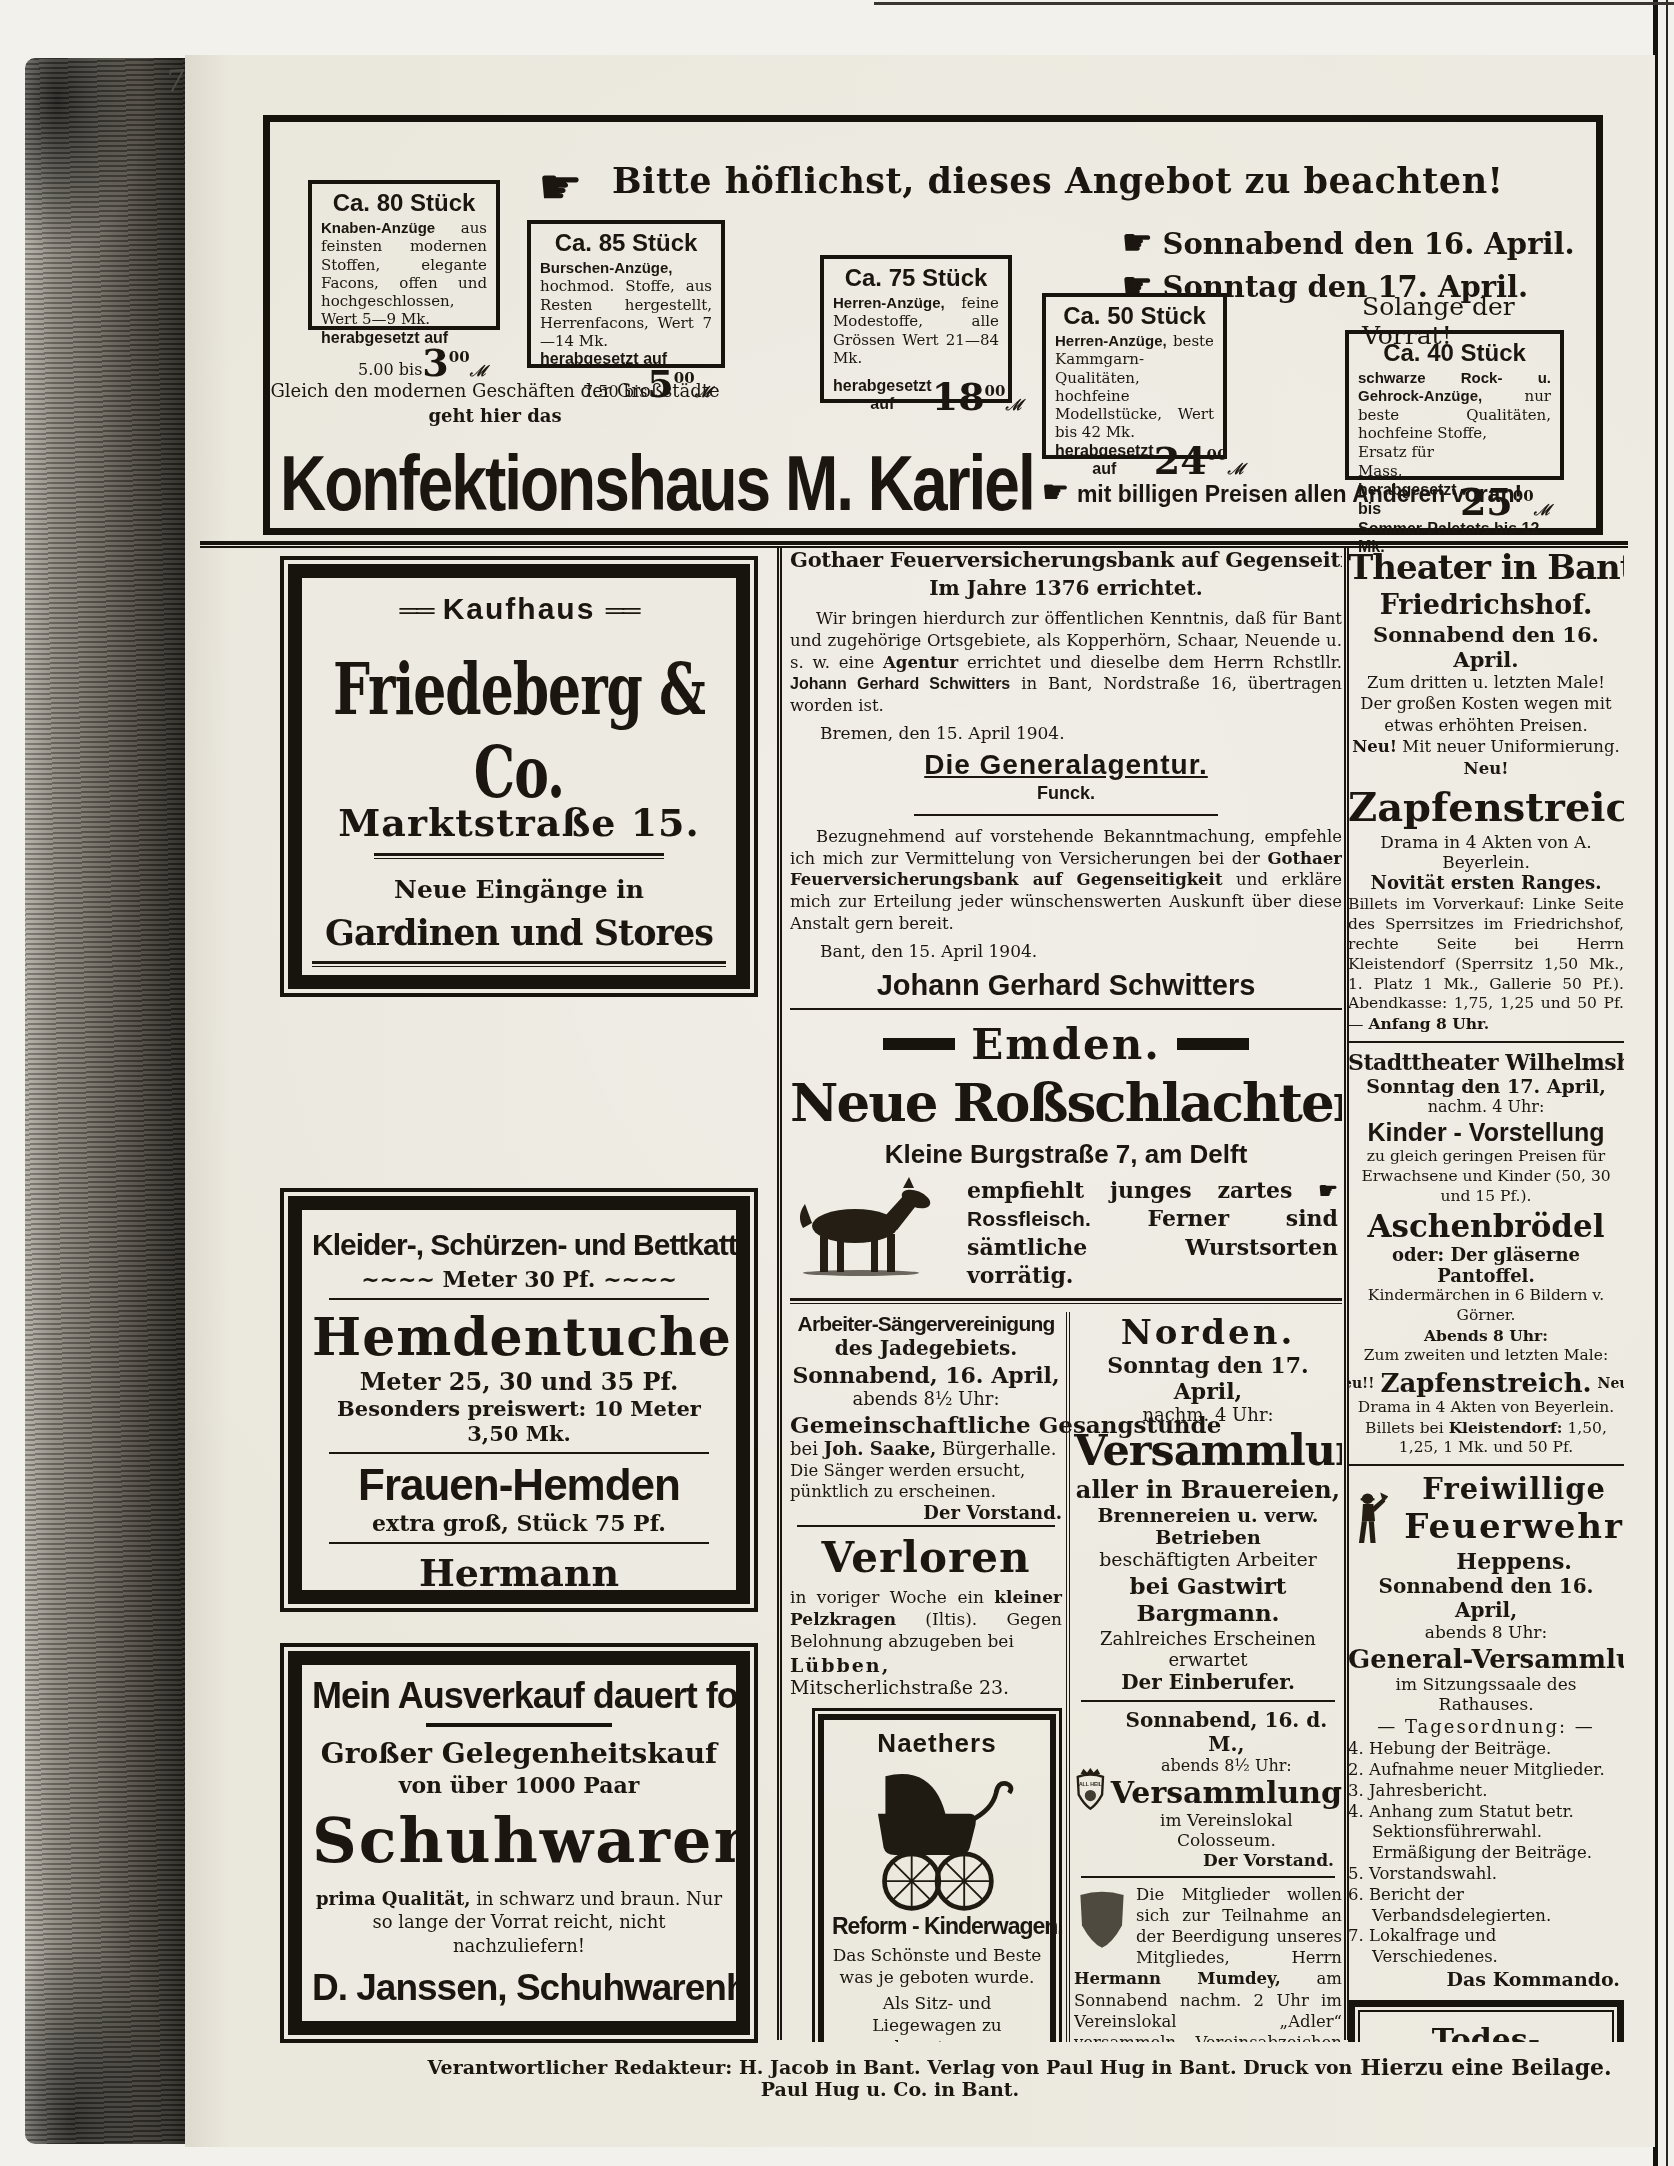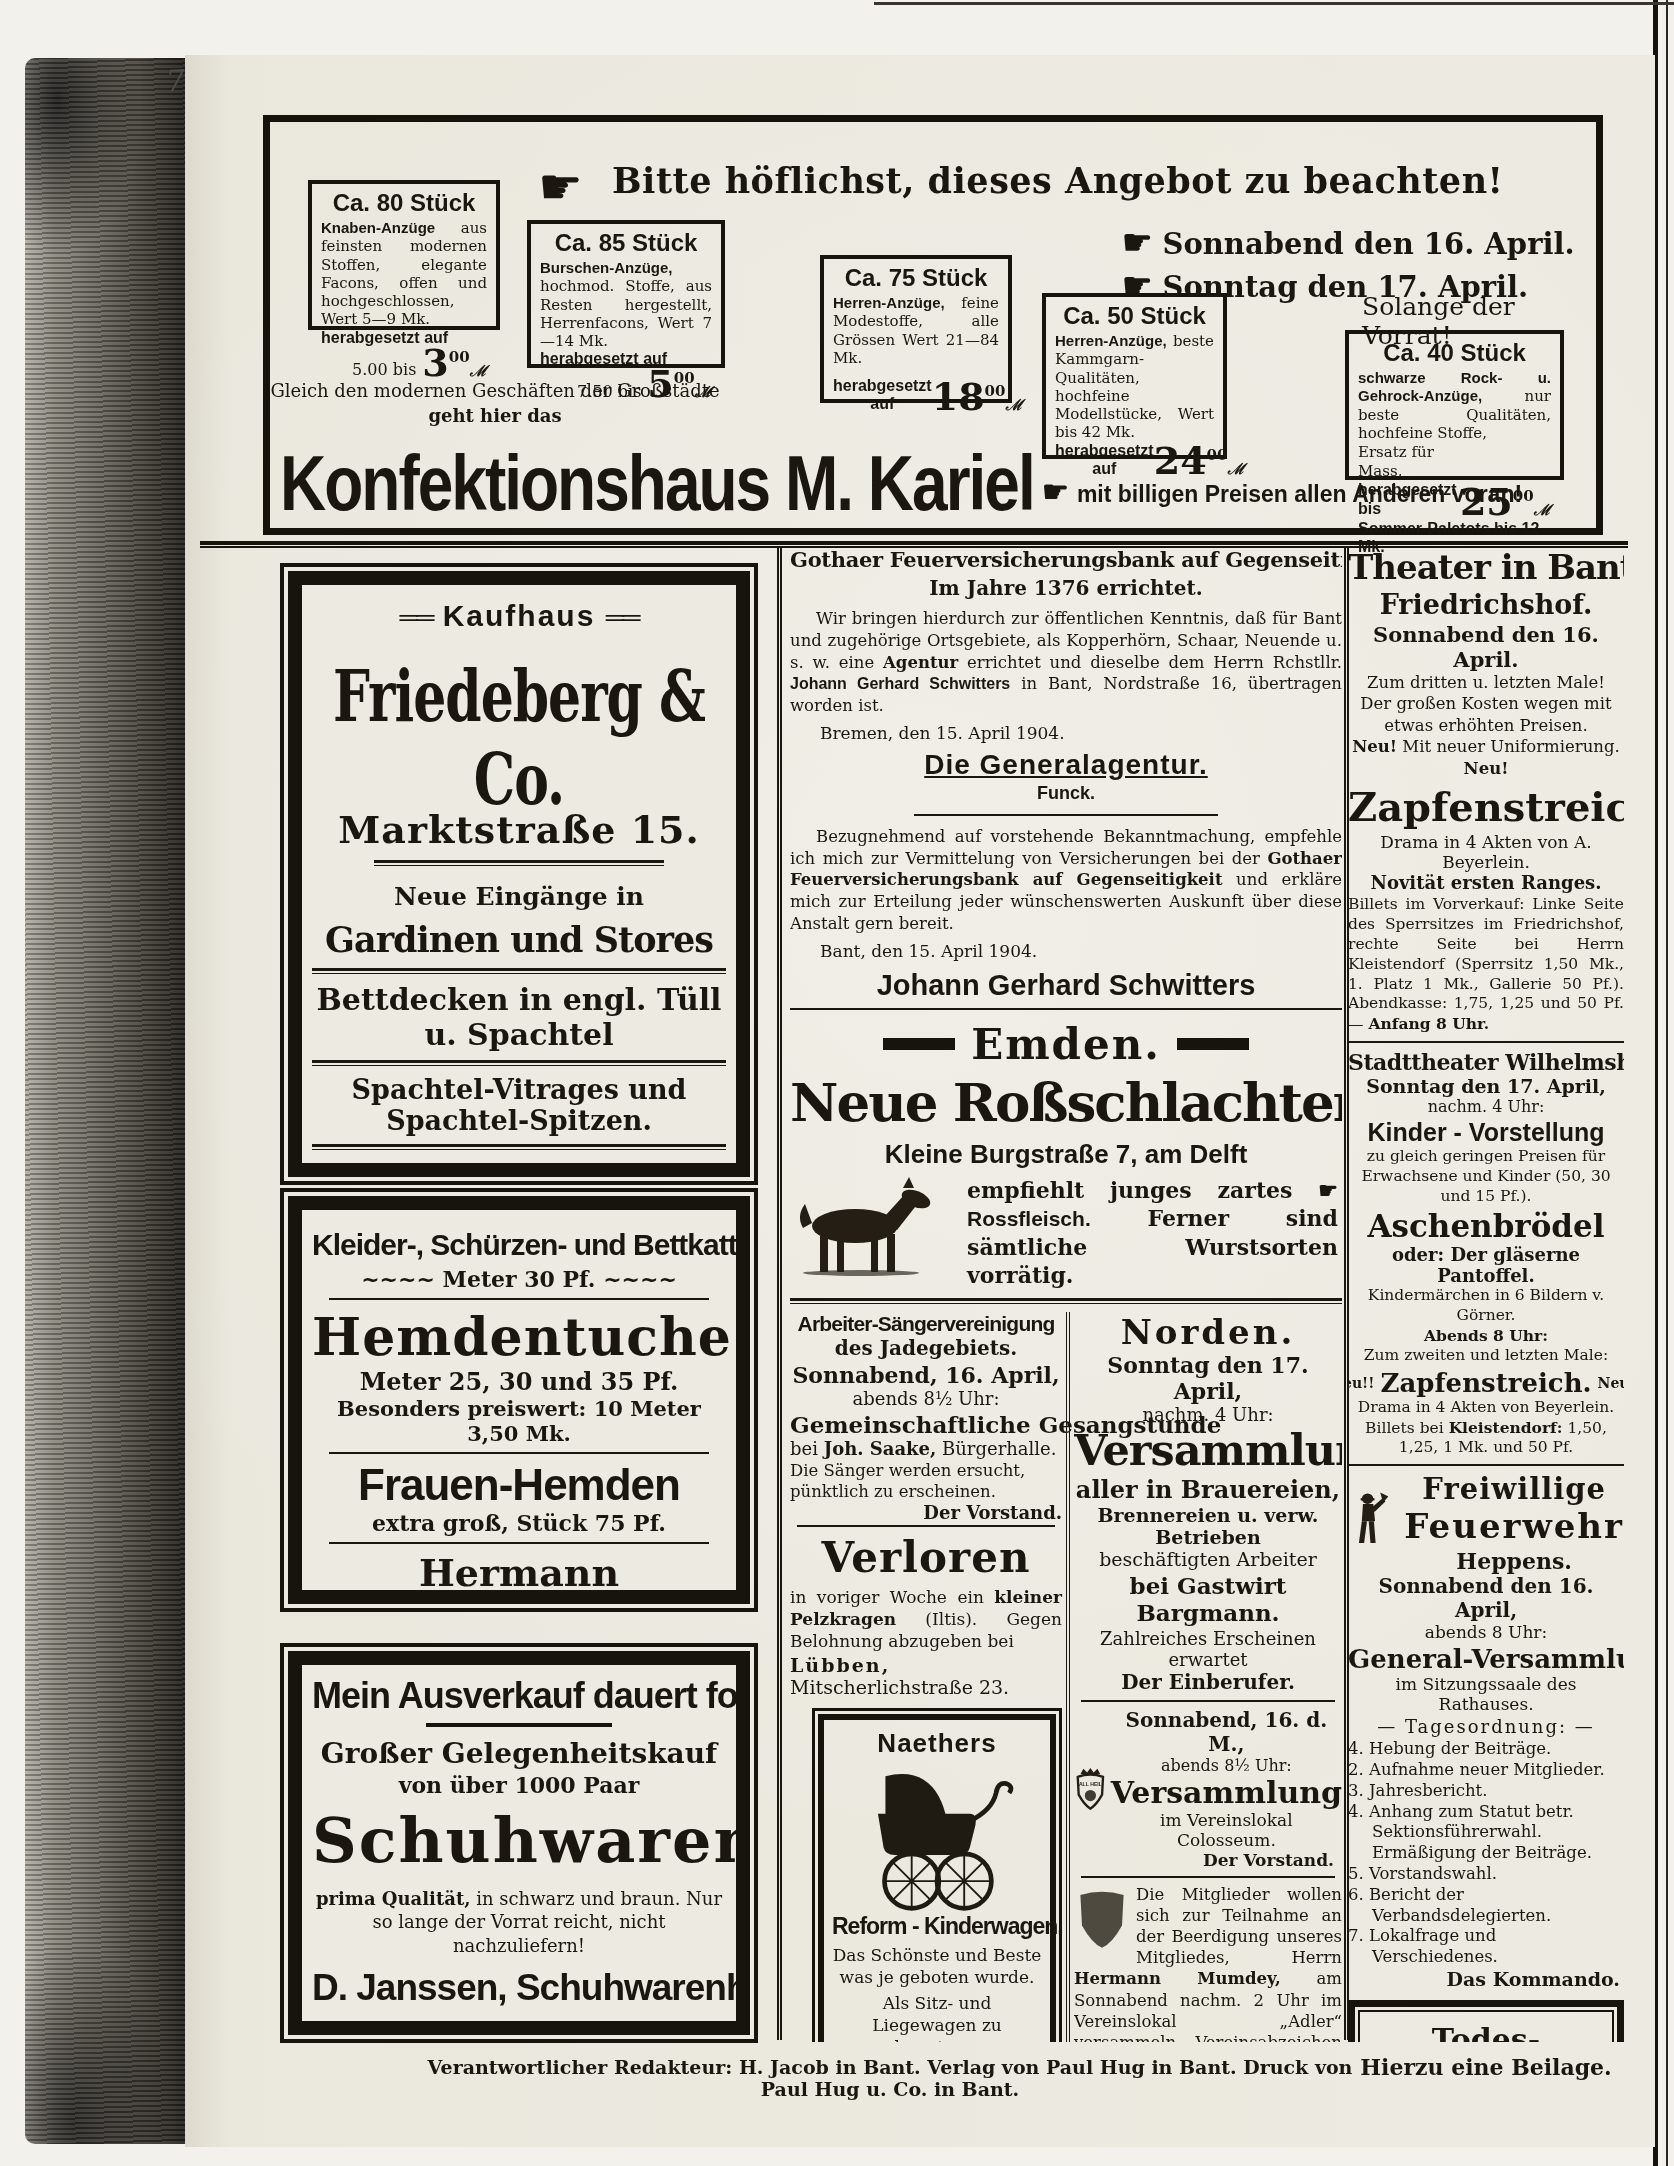--- a/index.html
+++ b/index.html
@@ -37,21 +37,21 @@
   .kariel { position:absolute; left:78px; top:60px; width:1340px; height:420px;
     border:7px solid #16120c; }
   .kariel > * { position:absolute; }
   .k-hand-big { left:268px; top:36px; font-size:50px; }
   .k-headline { left:342px; top:38px; font-size:35px; font-weight:bold; letter-spacing:.5px; }
   .kbox { border:4px solid #17130d; padding:5px 9px 4px; text-align:center; }
   .kbox-title { font-family:"Liberation Sans",sans-serif; font-weight:bold; font-size:24px; margin-bottom:2px; }
   .kbox-body { font-size:15px; line-height:1.22; text-align:justify; }
   .kb-lead { font-weight:bold; font-family:"Liberation Sans",sans-serif; font-size:15px; }
   .kb-red { font-family:"Liberation Sans",sans-serif; font-weight:bold; font-size:16px; }
-  .kb-line2 { display:flex; justify-content:flex-end; align-items:flex-end; gap:6px; }
+  .kb-line2 { display:flex; justify-content:flex-end; align-items:flex-end; }
   .kb-row { display:flex; justify-content:space-between; align-items:flex-end; }
   .kb-big { font-size:38px; font-weight:bold; line-height:.85; white-space:nowrap; }
   .kb-sup { font-size:15px; vertical-align:super; font-weight:bold; }
   .kb-cur { font-size:15px; font-style:italic; }
   .kbox1 { left:38px;  top:58px;  width:192px; height:150px; }
   .kbox2 { left:257px; top:98px;  width:198px; height:148px; }
   .kbox3 { left:550px; top:133px; width:192px; height:148px; }
   .kbox4 { left:772px; top:171px; width:185px; height:166px; }
   .kbox5 { left:1075px;top:208px; width:219px; height:150px; }
   .k-dates { left:852px; top:100px; font-size:29px; font-weight:bold; white-space:nowrap; }
@@ -296,21 +296,21 @@
     <div class="k-name">Konfektionshaus M. Kariel</div>
     <div class="k-slogan"><span class="hand">☛</span><span>mit billigen Preisen allen Anderen voran!</span></div>
   </div>
 
   <div class="hr-page"></div>
   <div class="vrule" style="left:592px"></div>
   <div class="vrule" style="left:1159px"></div>
 
   <div class="col col-left">
 
-    <div class="heavy-ad" style="top:16px; height:622px">
+    <div class="heavy-ad" style="top:9px; height:441px">
       <div class="heavy-in">
         <div class="fr-kicker"><span class="deco">══</span> <span>Kaufhaus</span> <span class="deco">══</span></div>
         <div class="fr-name">Friedeberg &amp; Co.</div>
         <div class="fr-street">Marktstraße 15.</div>
         <div class="hr2" style="width:70%"></div>
         <div class="fr-l1">Neue Eingänge in</div>
         <div class="fr-l2">Gardinen und Stores</div>
         <div class="hr2"></div>
         <div class="fr-l3">Bettdecken in engl. Tüll u. Spachtel</div>
         <div class="hr2"></div>

